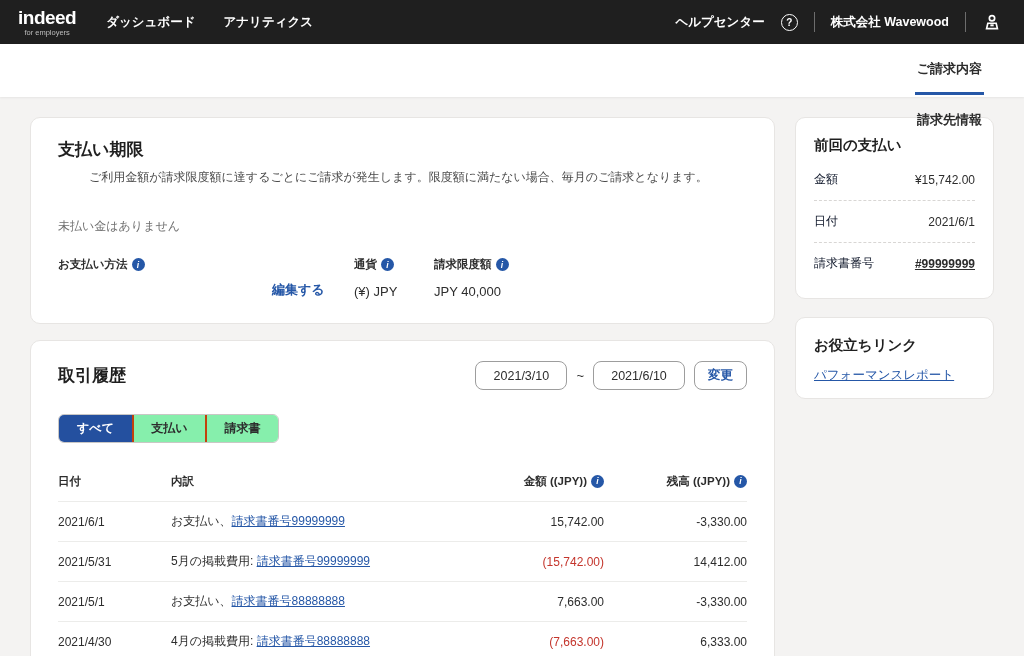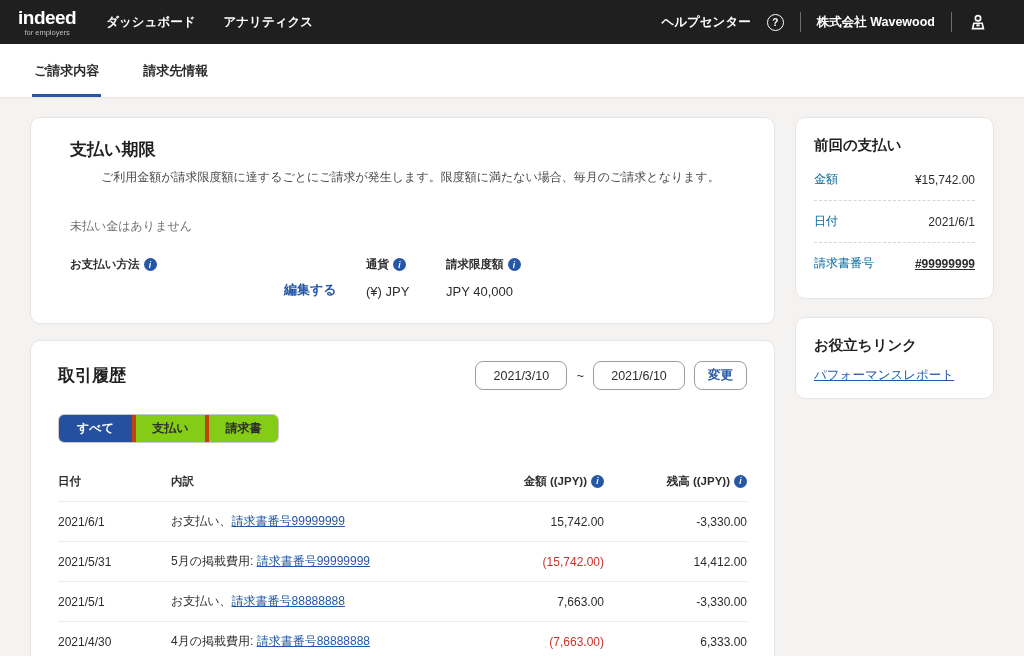--- a/index.html
+++ b/index.html
@@ -6,55 +6,55 @@
   html,body { width:1024px; height:656px; overflow:hidden; }
   body {
     font-family:"Liberation Sans","DejaVu Sans",sans-serif;
     background:#f4f3f2; color:#2d2d2d; font-size:12px;
   }
   a { text-decoration:underline; color:#2557a7; cursor:pointer; }
 
   
   .navbar {
     height:44px; background:#1f1f1f; color:#fff;
-    display:flex; align-items:center; padding:0 36px 0 18px;justify-content:space-between;
+    display:flex; align-items:center; padding:0 22px 0 18px;justify-content:space-between;
   }
   .logo { display:flex; flex-direction:column; align-items:center; margin-right:30px; line-height:1; }
   .logo-word { font-size:19px; font-weight:700; color:#fff; letter-spacing:-0.5px; position:relative; }
   .logo-sub { font-size:7.5px; color:#bdbdbd; margin-top:2px; }
   .nav-links { display:flex; gap:28px; }
   .nav-link { color:#fff; font-size:12.5px; font-weight:700; cursor:pointer; }
   .nav-right { margin-left:auto; display:flex; align-items:center; gap:16px; }
   .help-label { font-size:12.5px; font-weight:700; cursor:pointer; }
   .help-icon {
     width:17px; height:17px; border:1.5px solid #fff; border-radius:50%;
     display:inline-flex; align-items:center; justify-content:center;
     font-size:10px; font-weight:700; cursor:pointer;
   }
   .nav-divider { width:1px; height:20px; background:rgba(255,255,255,.35); }
   .company-name { font-size:12.5px; font-weight:700; }
   .person-icon { cursor:pointer; display:flex; }
 
   
   .tabbar {
     height:53px; background:#fff; display:flex; align-items:flex-end;
-    padding:0 0 0 32px; box-shadow:0 1px 2px rgba(0,0,0,.06); position:relative; z-index:2;
+    padding:0 0 0 24px; box-shadow:0 1px 2px rgba(0,0,0,.06); position:relative; z-index:2;flex-direction:column;
   }
   .tab { font-size:13px; font-weight:700; color:#2d2d2d; padding:16px 2px 14px;
     margin-right:40px; border-bottom:3px solid transparent; cursor:pointer; }
   .tab.active { border-bottom-color:#2557a7; }
 
   
   .page { display:flex; padding:20px 30px 0; gap:20px; }
   .main-col { width:745px; display:flex; flex-direction:column; gap:16px; }
   .side-col { width:199px; display:flex; flex-direction:column; gap:18px; }
   .card { background:#fff; border:1px solid #e7e5e3; border-radius:10px; }
 
   
-  .pay-card { padding:20px 39px 24px; }
+  .pay-card { padding:20px 27px 24px; }
   .card-title { font-size:17px; font-weight:700; color:#1f1f1f; }
   .pay-desc { margin-top:8px; font-size:12px; color:#4b4b4b;margin-left:31px; }
   .pay-unpaid { margin-top:32px; font-size:12px; color:#6f6f6f; }
   .pay-cols { display:flex; margin-top:22px; }
   .pay-col-method { width:206px; }
   .pay-col-currency { width:54px; }
   .pay-col-limit { width:120px; }
   .pay-label { font-size:11.5px; font-weight:700; color:#2d2d2d; display:flex; align-items:center; gap:4px; }
   .info-icon {
     width:13px; height:13px; background:#2557a7; color:#fff; border-radius:50%;
@@ -79,21 +79,21 @@
   }
   .tilde { font-size:13px; color:#2d2d2d; }
   .change-btn {
     height:29px; padding:0 13px; border:1px solid #9d9d9d; border-radius:8px; background:#fff;
     color:#2557a7; font-weight:700; font-size:12.5px; cursor:pointer;
     font-family:"Liberation Sans","DejaVu Sans",sans-serif;
   }
   .segments { display:flex; margin-top:24px; width:max-content;
     border:1px solid #c9c7c5; border-radius:6px; overflow:hidden; }
   .segment {
-    min-width:73px; height:27px; background:#84cc16; border:none; border-left:4px solid #c2410c;
+    min-width:73px; height:27px; background:#86efac; border:none; border-left:2px solid #c2410c;
     font-size:12px; font-weight:700; color:#2d2d2d; cursor:pointer; padding:0 14px;
     font-family:"Liberation Sans","DejaVu Sans",sans-serif;
   }
   .segment:first-child { border-left:none; }
   .segment.active { background:#24509f; color:#fff; }
 
   .tx-table { margin-top:18px; }
   .trow, .thead-row { display:grid; grid-template-columns:113px 1fr 160px 143px; align-items:center; }
   .thead-row { height:40px; font-size:11.5px; font-weight:700; color:#2d2d2d; }
   .trow { height:40px; border-top:1px solid #ececea; font-size:12px; color:#2d2d2d; }
@@ -101,21 +101,21 @@
   .c-amt, .c-bal { text-align:right; }
   .c-amt.neg { color:#c4352c; }
   .c-desc a { text-decoration:underline; }
 
   
   .side-card { padding:18px 18px 14px; }
   .side-title { font-size:14.5px; font-weight:700; color:#1f1f1f; }
   .side-row { display:flex; justify-content:space-between; align-items:center;
     padding:12px 0; border-bottom:1px dashed #d8d6d4; font-size:12px; }
   .side-row:last-child { border-bottom:none; }
-  .side-row .lbl { color:#0369a1;text-align:right; }
+  .side-row .lbl { color:#0f172a;text-align:right; }
   .side-row .val { color:#2d2d2d; font-weight:400; }
   .useful-links { margin-top:12px; display:flex; flex-direction:column; gap:6px; }
   .useful-links a { font-size:12.5px; }
 </style>
 </head>
 <body>
 
 <div class="navbar">
   <div class="logo">
     <span class="logo-word">indeed</span>

